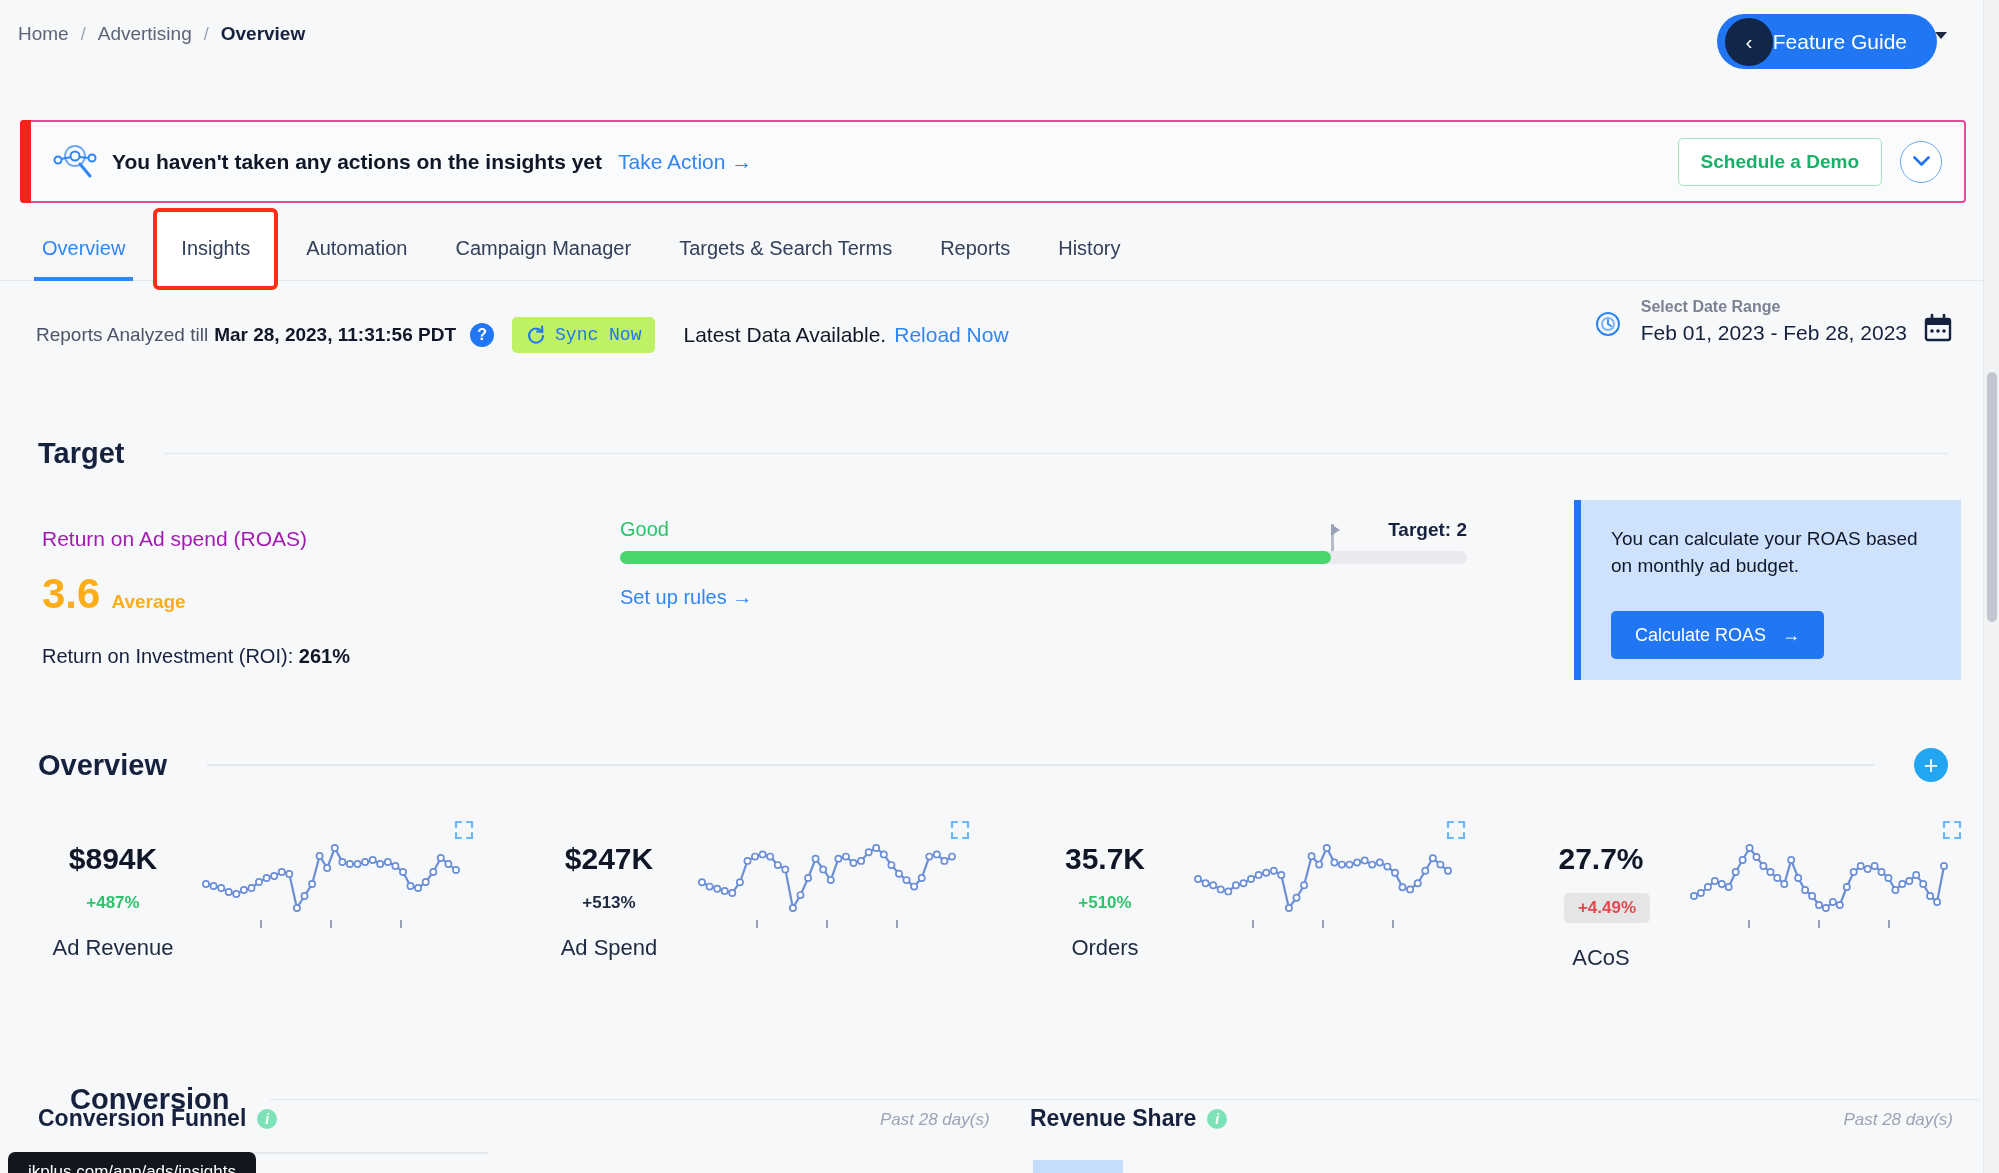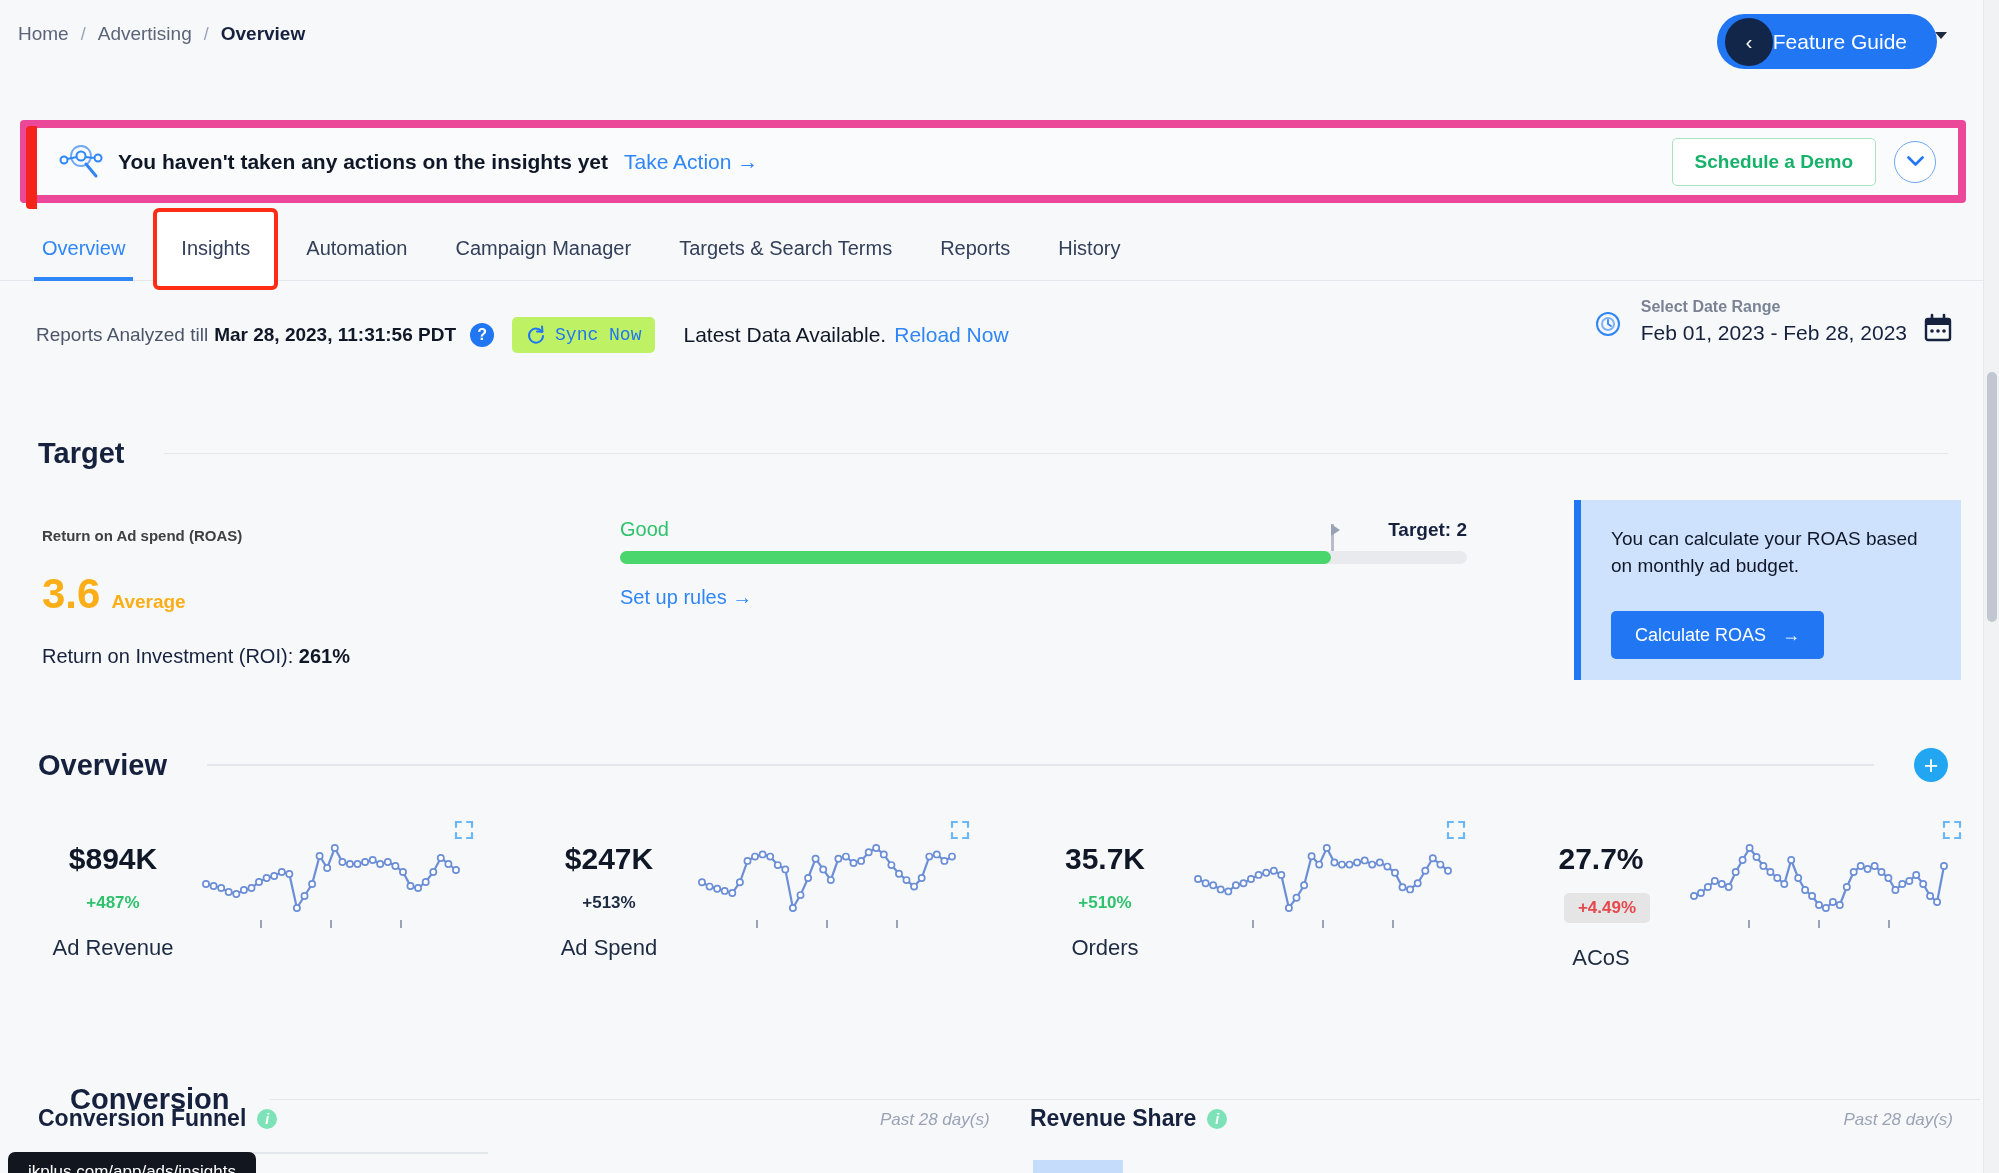--- a/index.html
+++ b/index.html
@@ -43,21 +43,21 @@
     position: absolute; top: 18px; right: 226px;
     width: 48px; height: 48px; border-radius: 50%;
     background: #12264a; color: #fff;
     display: flex; align-items: center; justify-content: center;
     font-size: 21px; cursor: pointer;
   }
 
   
   .alert {
     position: absolute; top: 120px; left: 20px; width: 1946px; height: 83px;
-    background: #fafbfc; border: 8px solid #ec4899; border-radius: 4px;
+    background: #fafbfc; border: 2px solid #ec4899; border-radius: 4px;
     display: flex; align-items: center; padding: 0 22px 0 30px;
   }
   .alert-accent {
     position: absolute; top: -2px; left: -2px; width: 11px; height: 83px;
     background: #f4241d; border-radius: 4px 0 0 4px;
   }
   .insight-icon { width: 46px; height: 40px; flex: 0 0 46px; margin-right: 14px; }
   .alert-text { font-size: 21px; font-weight: bold; color: #101828; }
   .alert-link {
     font-size: 21px; color: #2f86f6; margin-left: 16px; cursor: pointer;
@@ -135,21 +135,21 @@
   }
   .section h2 { font-size: 29px; color: #16213e; font-weight: bold; white-space: nowrap; }
   .section .rule { flex: 1; height: 1.5px; background: #e4e7ec; }
   .plus-btn {
     width: 34px; height: 34px; border-radius: 50%; background: #22a6f2; color: #fff;
     display: flex; align-items: center; justify-content: center;
     font-size: 25px; line-height: 1; cursor: pointer; flex: 0 0 34px;
   }
 
   
-  .roas-label { position: absolute; top: 527px; left: 42px; font-size: 15px; font-weight: bold; color: #404040; }
+  .roas-label { position: absolute; top: 527px; left: 42px; font-size: 21px; font-weight: normal; color: #a21caf; }
   .roas-value { position: absolute; top: 570px; left: 42px; display: flex; align-items: baseline; gap: 11px; }
   .roas-num { font-size: 42px; font-weight: bold; color: #fbae17; }
   .roas-tag { font-size: 19px; font-weight: bold; color: #fbae17; }
   .roi-line { position: absolute; top: 645px; left: 42px; font-size: 20px; color: #16213e; }
   .roi-line b { color: #101828; }
 
   .bar-area { position: absolute; top: 518px; left: 620px; width: 847px; }
   .bar-head { display: flex; align-items: flex-end; justify-content: space-between; margin-bottom: 10px; }
   .bar-good { font-size: 20px; color: #2dc26b; font-weight: 500; }
   .bar-target { font-size: 19px; color: #16213e; font-weight: bold; }

